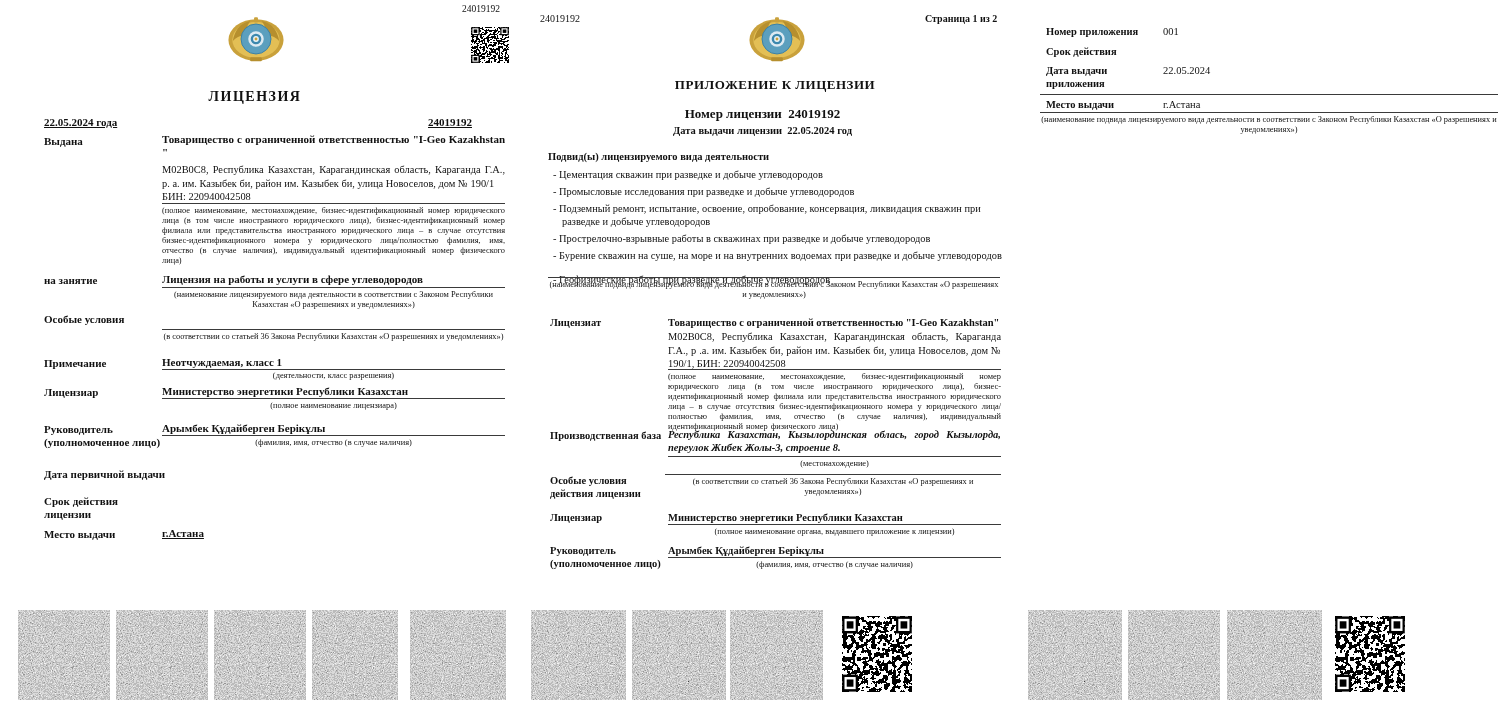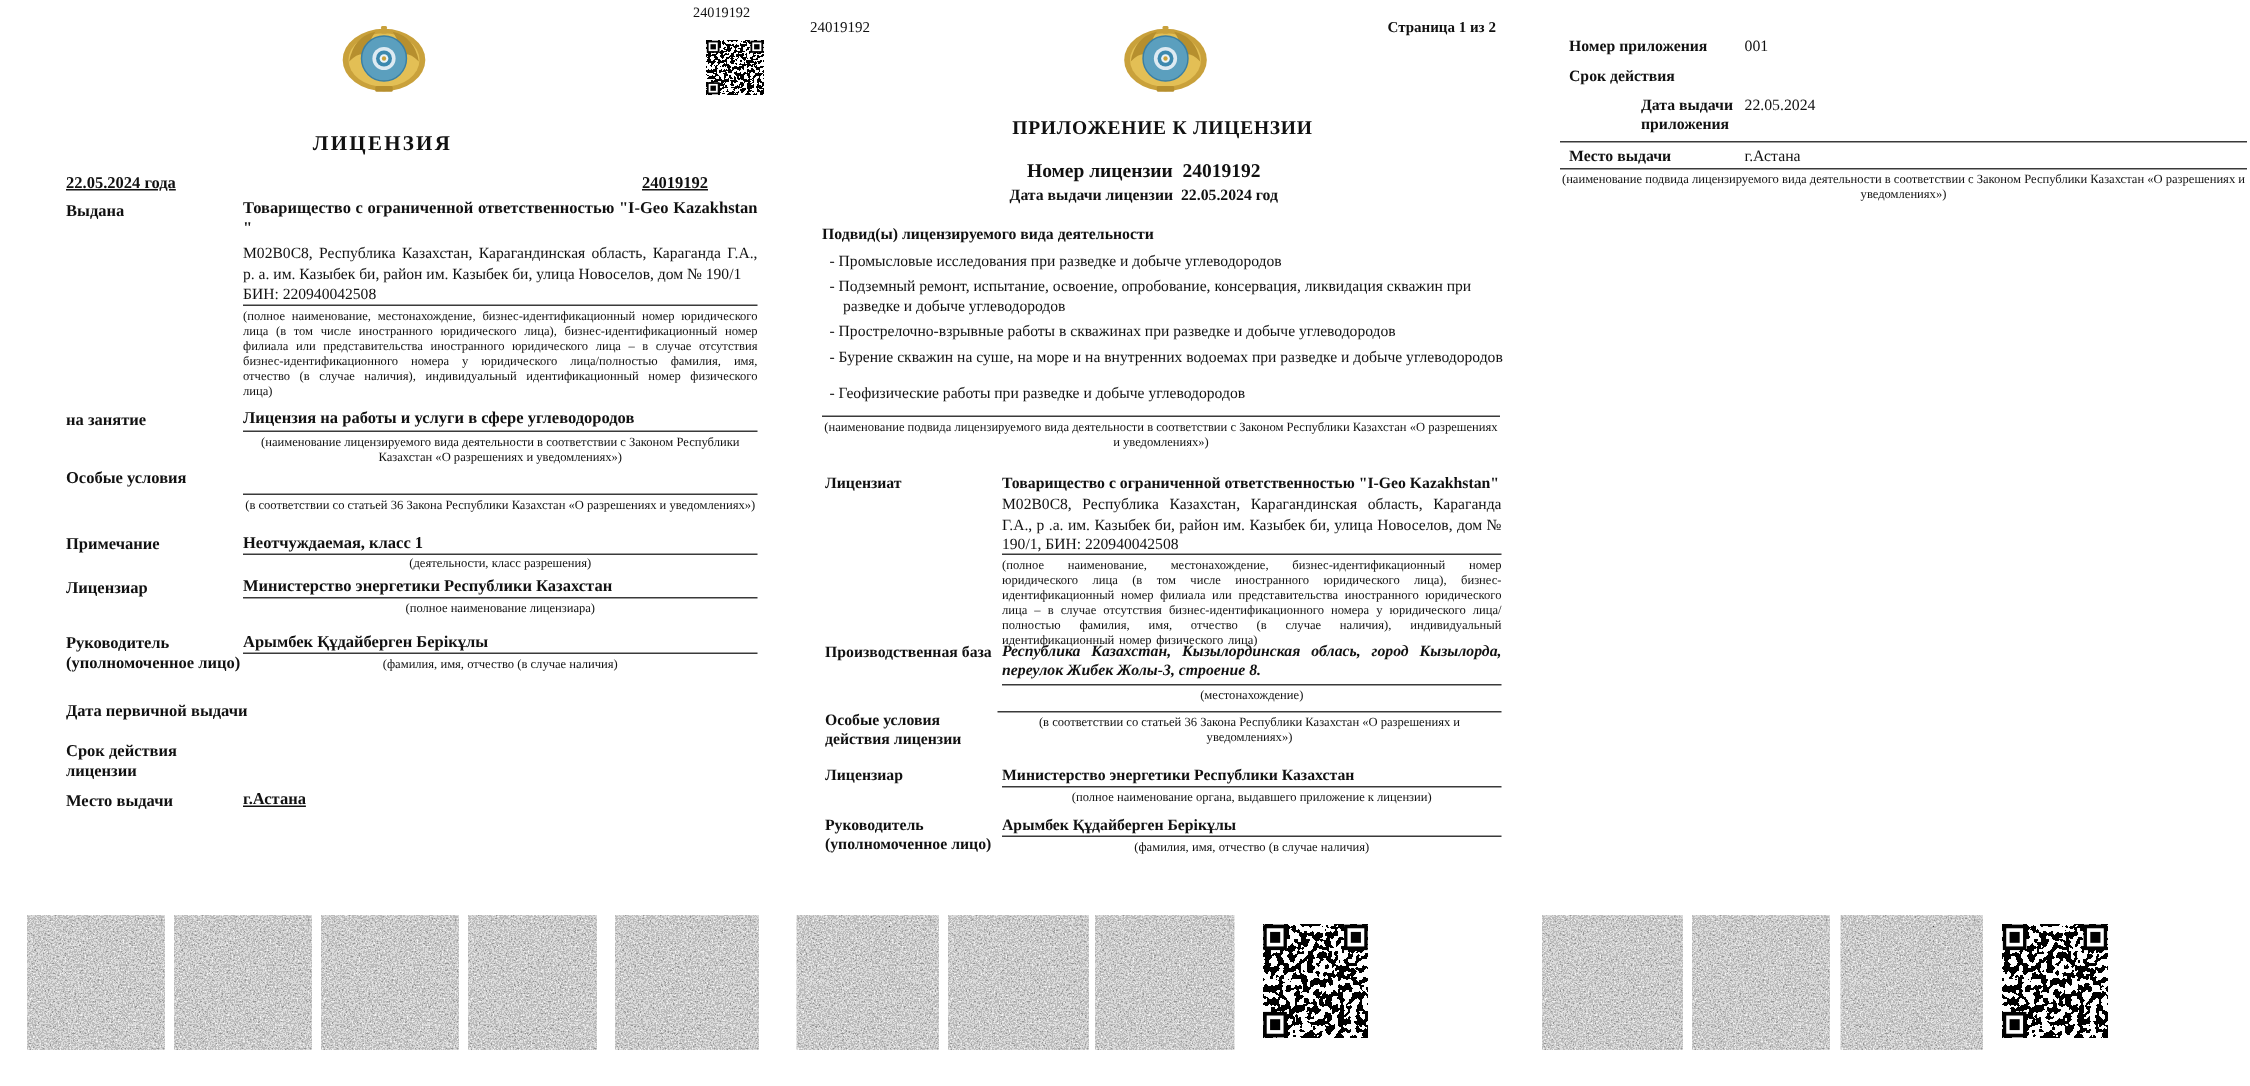--- a/index.html
+++ b/index.html
@@ -153,20 +153,21 @@
 
   <div class="abs c" style="left:540px;top:106px;width:445px;font-size:13px;font-weight:bold;">
     <span>Номер лицензии</span>&nbsp;&nbsp;<span>24019192</span>
   </div>
   <div class="abs c" style="left:540px;top:125px;width:445px;font-size:10.5px;font-weight:bold;">
     <span>Дата выдачи лицензии</span>&nbsp;&nbsp;<span>22.05.2024 год</span>
   </div>
 
   <div class="abs lbl2" style="left:548px;top:151px;">Подвид(ы) лицензируемого вида деятельности</div>
   <div class="abs" style="left:553px;top:168px;width:452px;">
+    <div class="li">Цементация скважин при разведке и добыче углеводородов</div>
     <div class="li">Промысловые исследования при разведке и добыче углеводородов</div>
     <div class="li">Подземный ремонт, испытание, освоение, опробование, консервация, ликвидация скважин при разведке и добыче углеводородов</div>
     <div class="li">Прострелочно-взрывные работы в скважинах при разведке и добыче углеводородов</div>
     <div class="li">Бурение скважин на суше, на море и на внутренних водоемах при разведке и добыче углеводородов</div>
     <div class="li" style="margin-top:11px;">Геофизические работы при разведке и добыче углеводородов</div>
   </div>
   <div class="abs rule" style="left:548px;top:277px;width:452px;"></div>
   <div class="abs sm c" style="left:548px;top:280px;width:452px;">(наименование подвида лицензируемого вида деятельности в соответствии с Законом Республики Казахстан «О разрешениях и уведомлениях»)</div>
 
   <div class="abs lbl2" style="left:550px;top:317px;">Лицензиат</div>
@@ -198,21 +199,21 @@
   </div>
   <div class="abs val2" style="left:668px;top:544px;">Арымбек Құдайберген Берікұлы</div>
   <div class="abs rule" style="left:668px;top:557px;width:333px;"></div>
   <div class="abs sm c" style="left:668px;top:560px;width:333px;">(фамилия, имя, отчество (в случае наличия)</div>
 
   <div class="abs lbl2" style="left:1046px;top:26px;">Номер приложения</div>
   <div class="abs" style="left:1163px;top:26px;font-size:10.5px;">001</div>
 
   <div class="abs lbl2" style="left:1046px;top:46px;">Срок действия</div>
 
-  <div class="abs lbl2" style="left:1046px;top:65px;margin-left:48px;">
+  <div class="abs lbl2" style="left:1046px;top:65px;">
     <div>Дата выдачи</div>
     <div>приложения</div>
   </div>
   <div class="abs" style="left:1163px;top:65px;font-size:10.5px;">22.05.2024</div>
 
   <div class="abs rule" style="left:1040px;top:94px;width:458px;"></div>
   <div class="abs lbl2" style="left:1046px;top:99px;">Место выдачи</div>
   <div class="abs" style="left:1163px;top:99px;font-size:10.5px;">г.Астана</div>
   <div class="abs rule" style="left:1040px;top:112px;width:458px;"></div>
   <div class="abs sm c" style="left:1040px;top:115px;width:458px;">(наименование подвида лицензируемого вида деятельности в соответствии с Законом Республики Казахстан «О разрешениях и уведомлениях»)</div>

